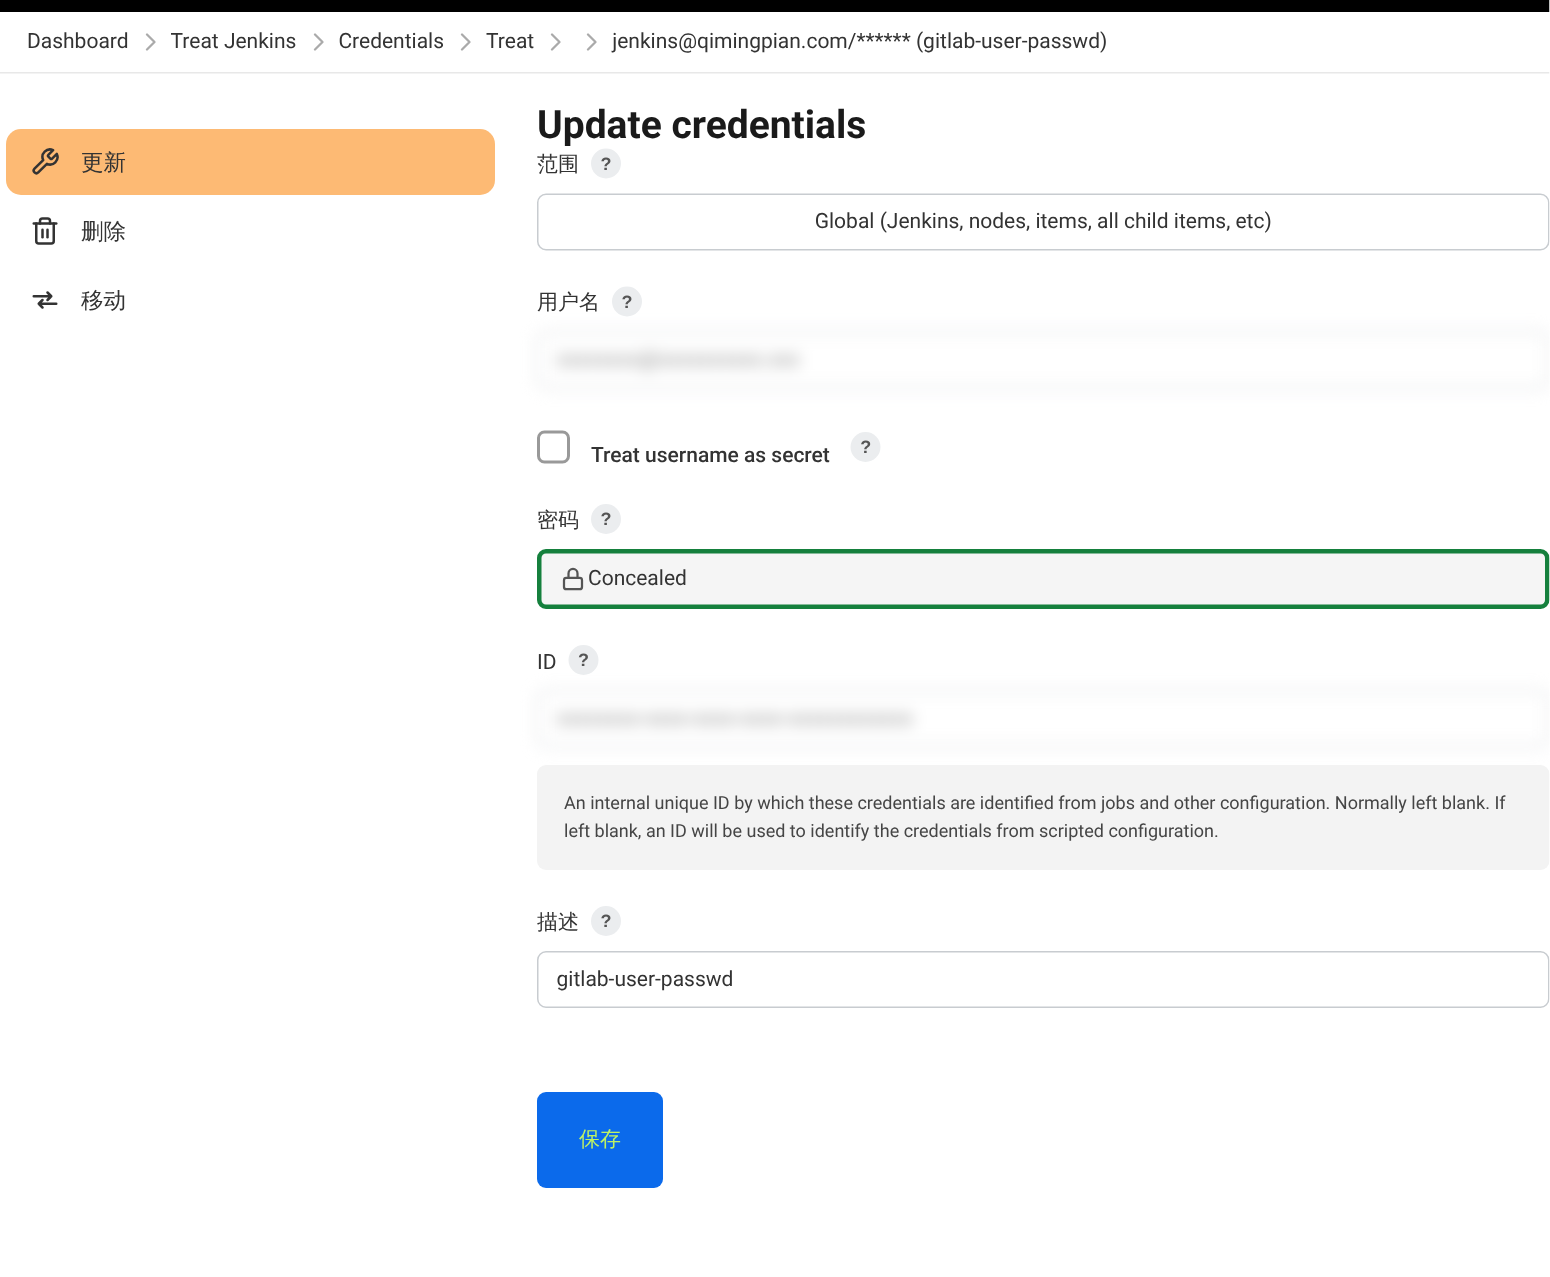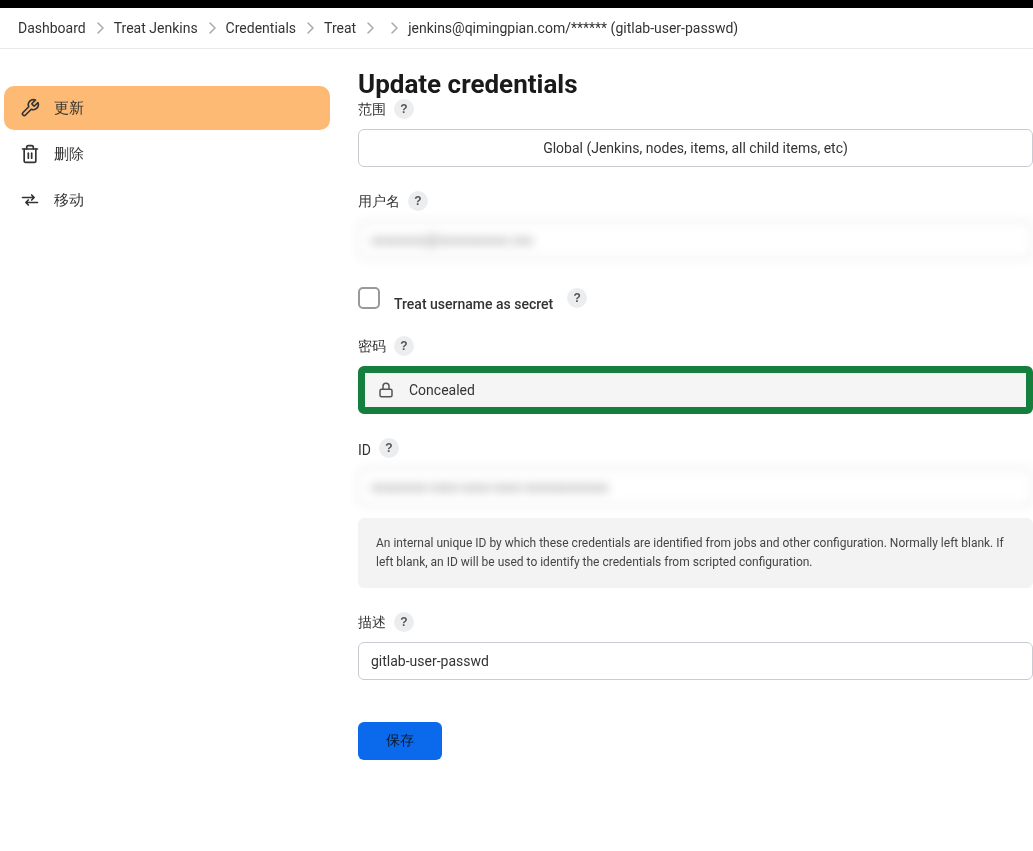--- a/index.html
+++ b/index.html
@@ -146,49 +146,49 @@
     }
     .checkbox-row .form-label {
       font-weight: 500;
       margin-top: 13px;
     }
     .password-field {
       display: flex;
       align-items: center;
       width: 100%;
       padding: 8px 12px;
-      border: 7px solid #15803d;
+      border: 3px solid #15803d;
       border-radius: 6px;
       background: #f5f5f5;
-      gap: 14px;
+      gap: 1px;
       cursor: pointer;
     }
     .password-field .lock-icon {
       width: 18px;
       height: 18px;
     }
     .help-box {
       background: #f3f3f3;
       border-radius: 6px;
       padding: 16px 18px;
       margin-top: 12px;
       color: #454545;
       font-size: 12px;
       line-height: 1.6;
     }
     .save-btn {
       background: #0b6aeb;
-      color: #0f172a;
+      color: #bef264;
       border: none;
-      padding: 10px 28px;
+      padding: 23px 28px;
       border-radius: 6px;
       font-size: 14px;
       font-weight: 500;
       cursor: pointer;
-      margin-top: 18px;
+      margin-top: 32px;
     }
   </style>
 </head>
 <body>
 
 <div class="top-bar"></div>
 
 <nav class="breadcrumb">
   <a class="breadcrumb-item">Dashboard</a>
   <span class="breadcrumb-sep">

